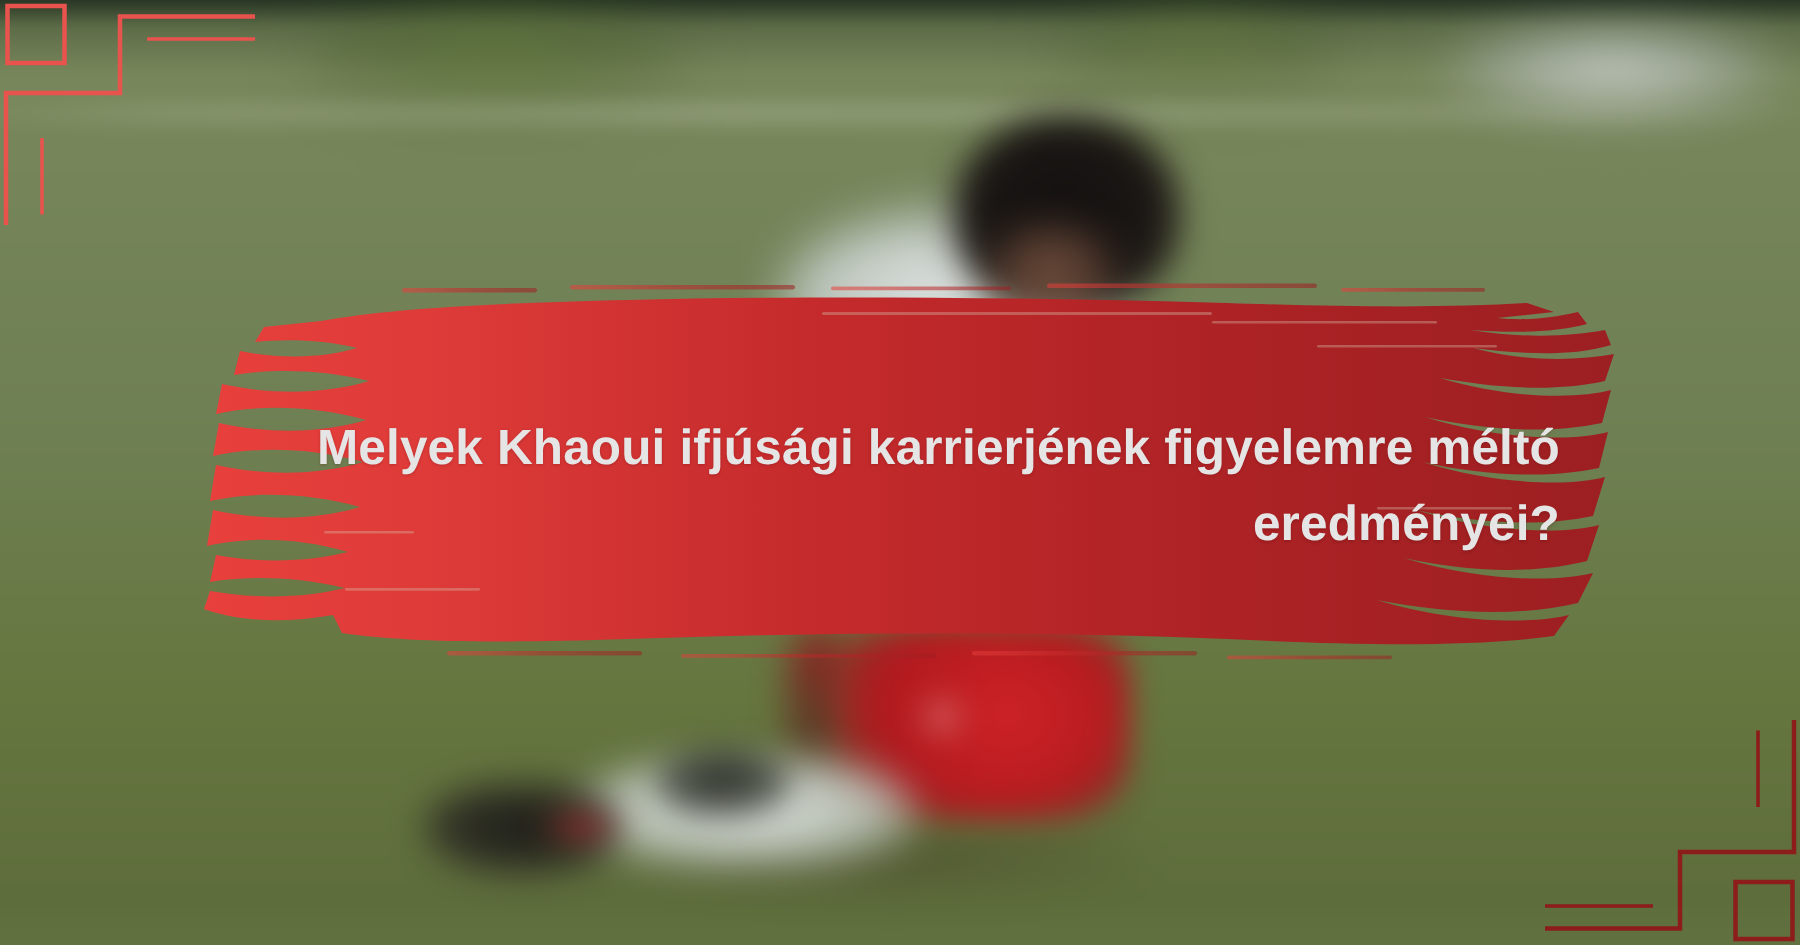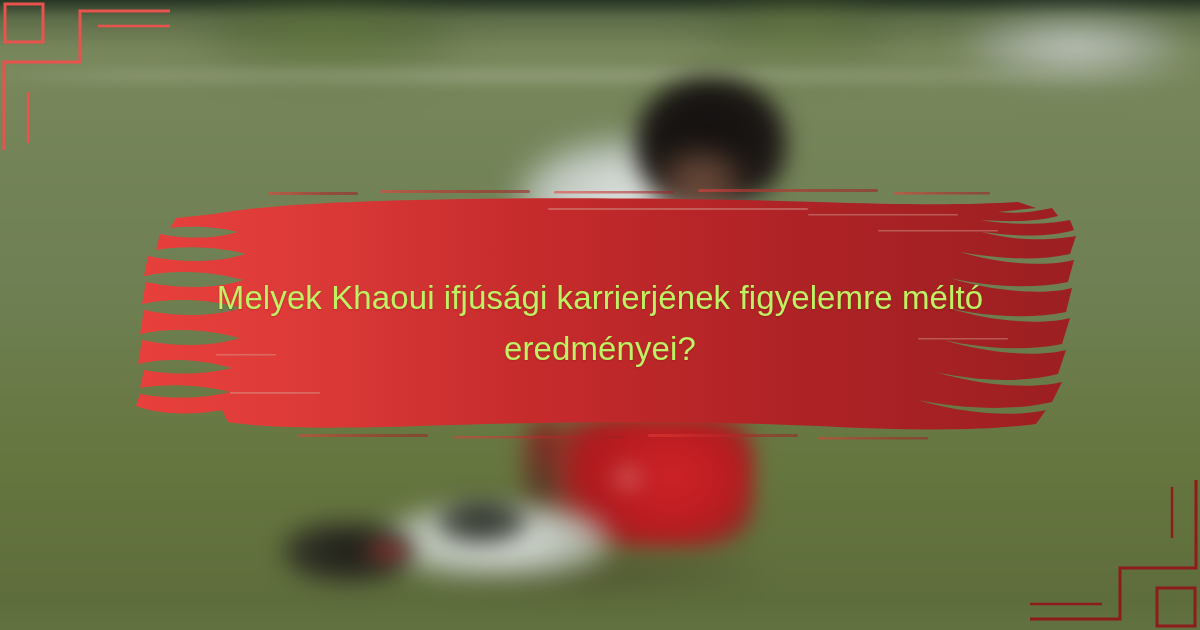--- a/index.html
+++ b/index.html
@@ -218,25 +218,25 @@
     left:118px; top:178px;
     width:960px; height:272px;
   }
   .banner-svg { display:block; width:100%; height:100%; }
 
   
   .headline {
     position:absolute;
     left:160px; top:272px;
     width:880px;
-    text-align:center;
-    color:#bef264;
+    text-align:right;
+    color:#e5e5e5;
     font-family:"Liberation Sans", sans-serif;
     font-size:33px;
-    font-weight:400;
+    font-weight:700;
     line-height:1.56;
     letter-spacing:0.1px;
     white-space:pre-line;
     text-shadow:0 1px 2px rgba(90,10,12,0.25);
   }
 
   
   .ornament { position:absolute; }
   .ornament svg { display:block; }
   .orn-tl { left:0; top:0; }

